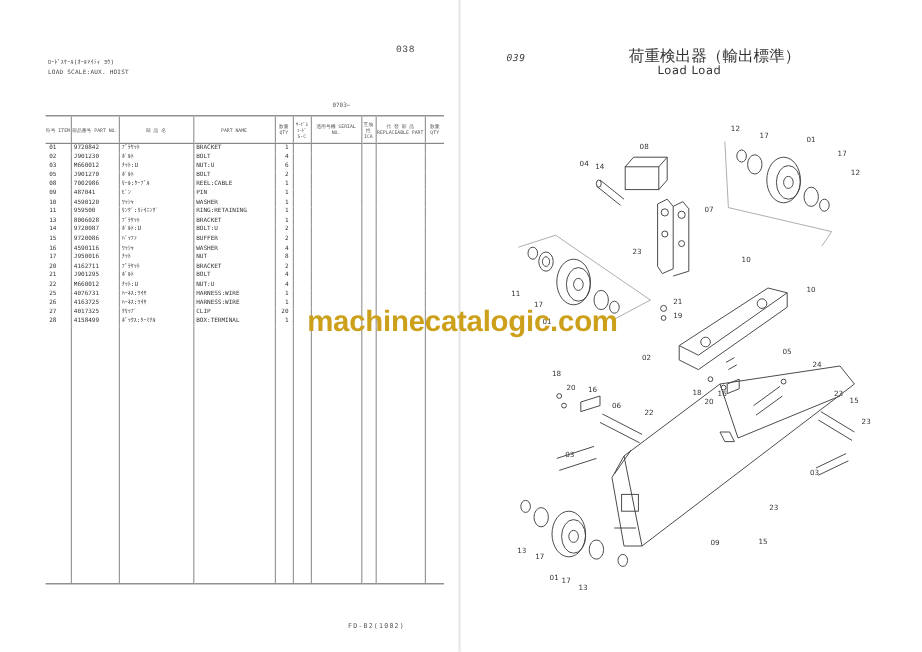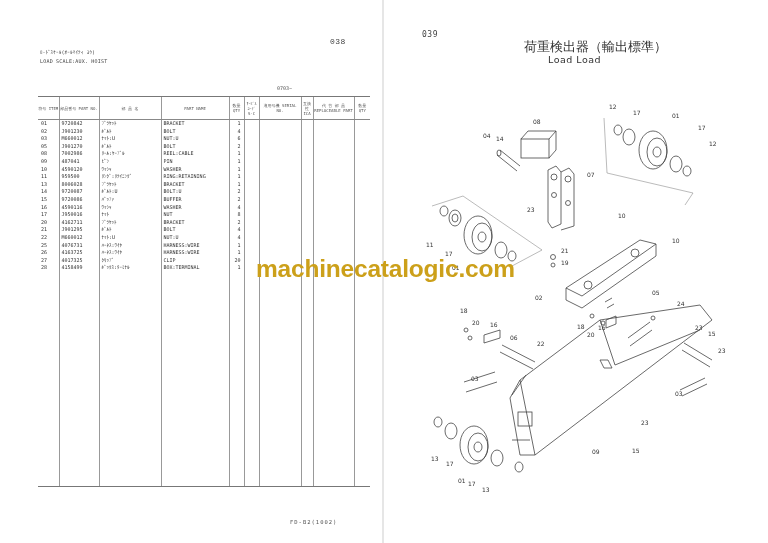--- a/index.html
+++ b/index.html
@@ -322,21 +322,21 @@
         </tr>
       </tbody>
   </table>
 
   <div class="footer-code">FD-B2(1002)</div>
 </div>
 
 <div class="gutter"></div>
 
 <div class="page page-right">
-  <div class="pnum" style="left:38px;top:30px;">039</div>
+  <div class="pnum" style="left:38px;top:44px;font-style:italic;">039</div>
 </div>
 <div class="title-jp">荷重検出器（輸出標準）</div>
 <div class="title-en">Load Load</div>
 
 <svg class="diagram" width="350" height="420" viewBox="400 85 350 420">
   <g fill="none" stroke="#444" stroke-width="0.8">
 
     <g>
       <ellipse cx="444" cy="211" rx="4" ry="5"></ellipse>
       <ellipse cx="455" cy="218" rx="6" ry="8"></ellipse>

